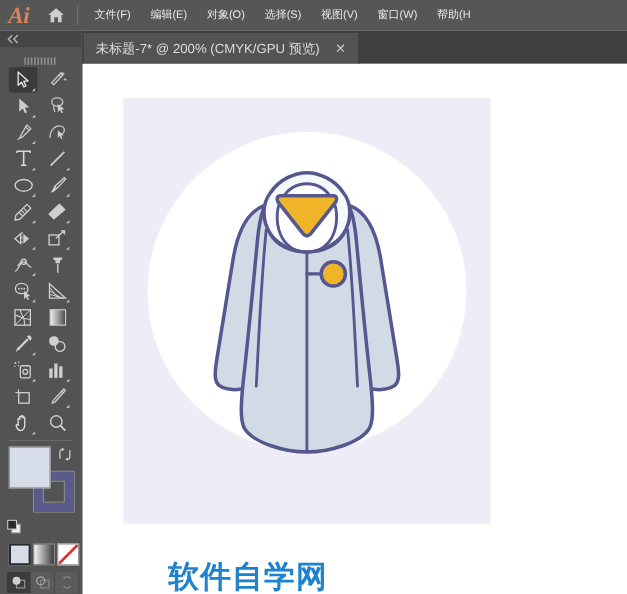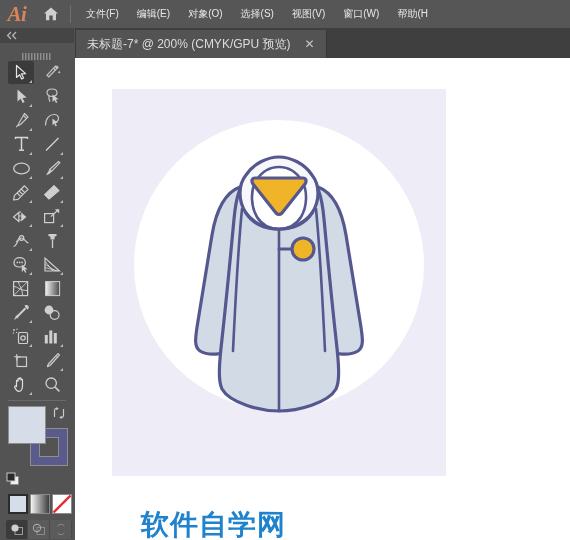--- a/index.html
+++ b/index.html
@@ -237,21 +237,21 @@
   }
   .artwork {
     position: absolute;
     left: 0; top: 0;
     width: 334px; height: 387px;
   }
 
   
   .watermark {
     position: absolute;
-    left: 66px; top: 451px;
+    left: 78px; top: 451px;
     width: 150px;
     pointer-events: none;
   }
   .wm-cn {
     color: #1f82cd;
     font-size: 28px;
     font-weight: bold;
     letter-spacing: 1px;
     line-height: 32px;
     white-space: nowrap;

